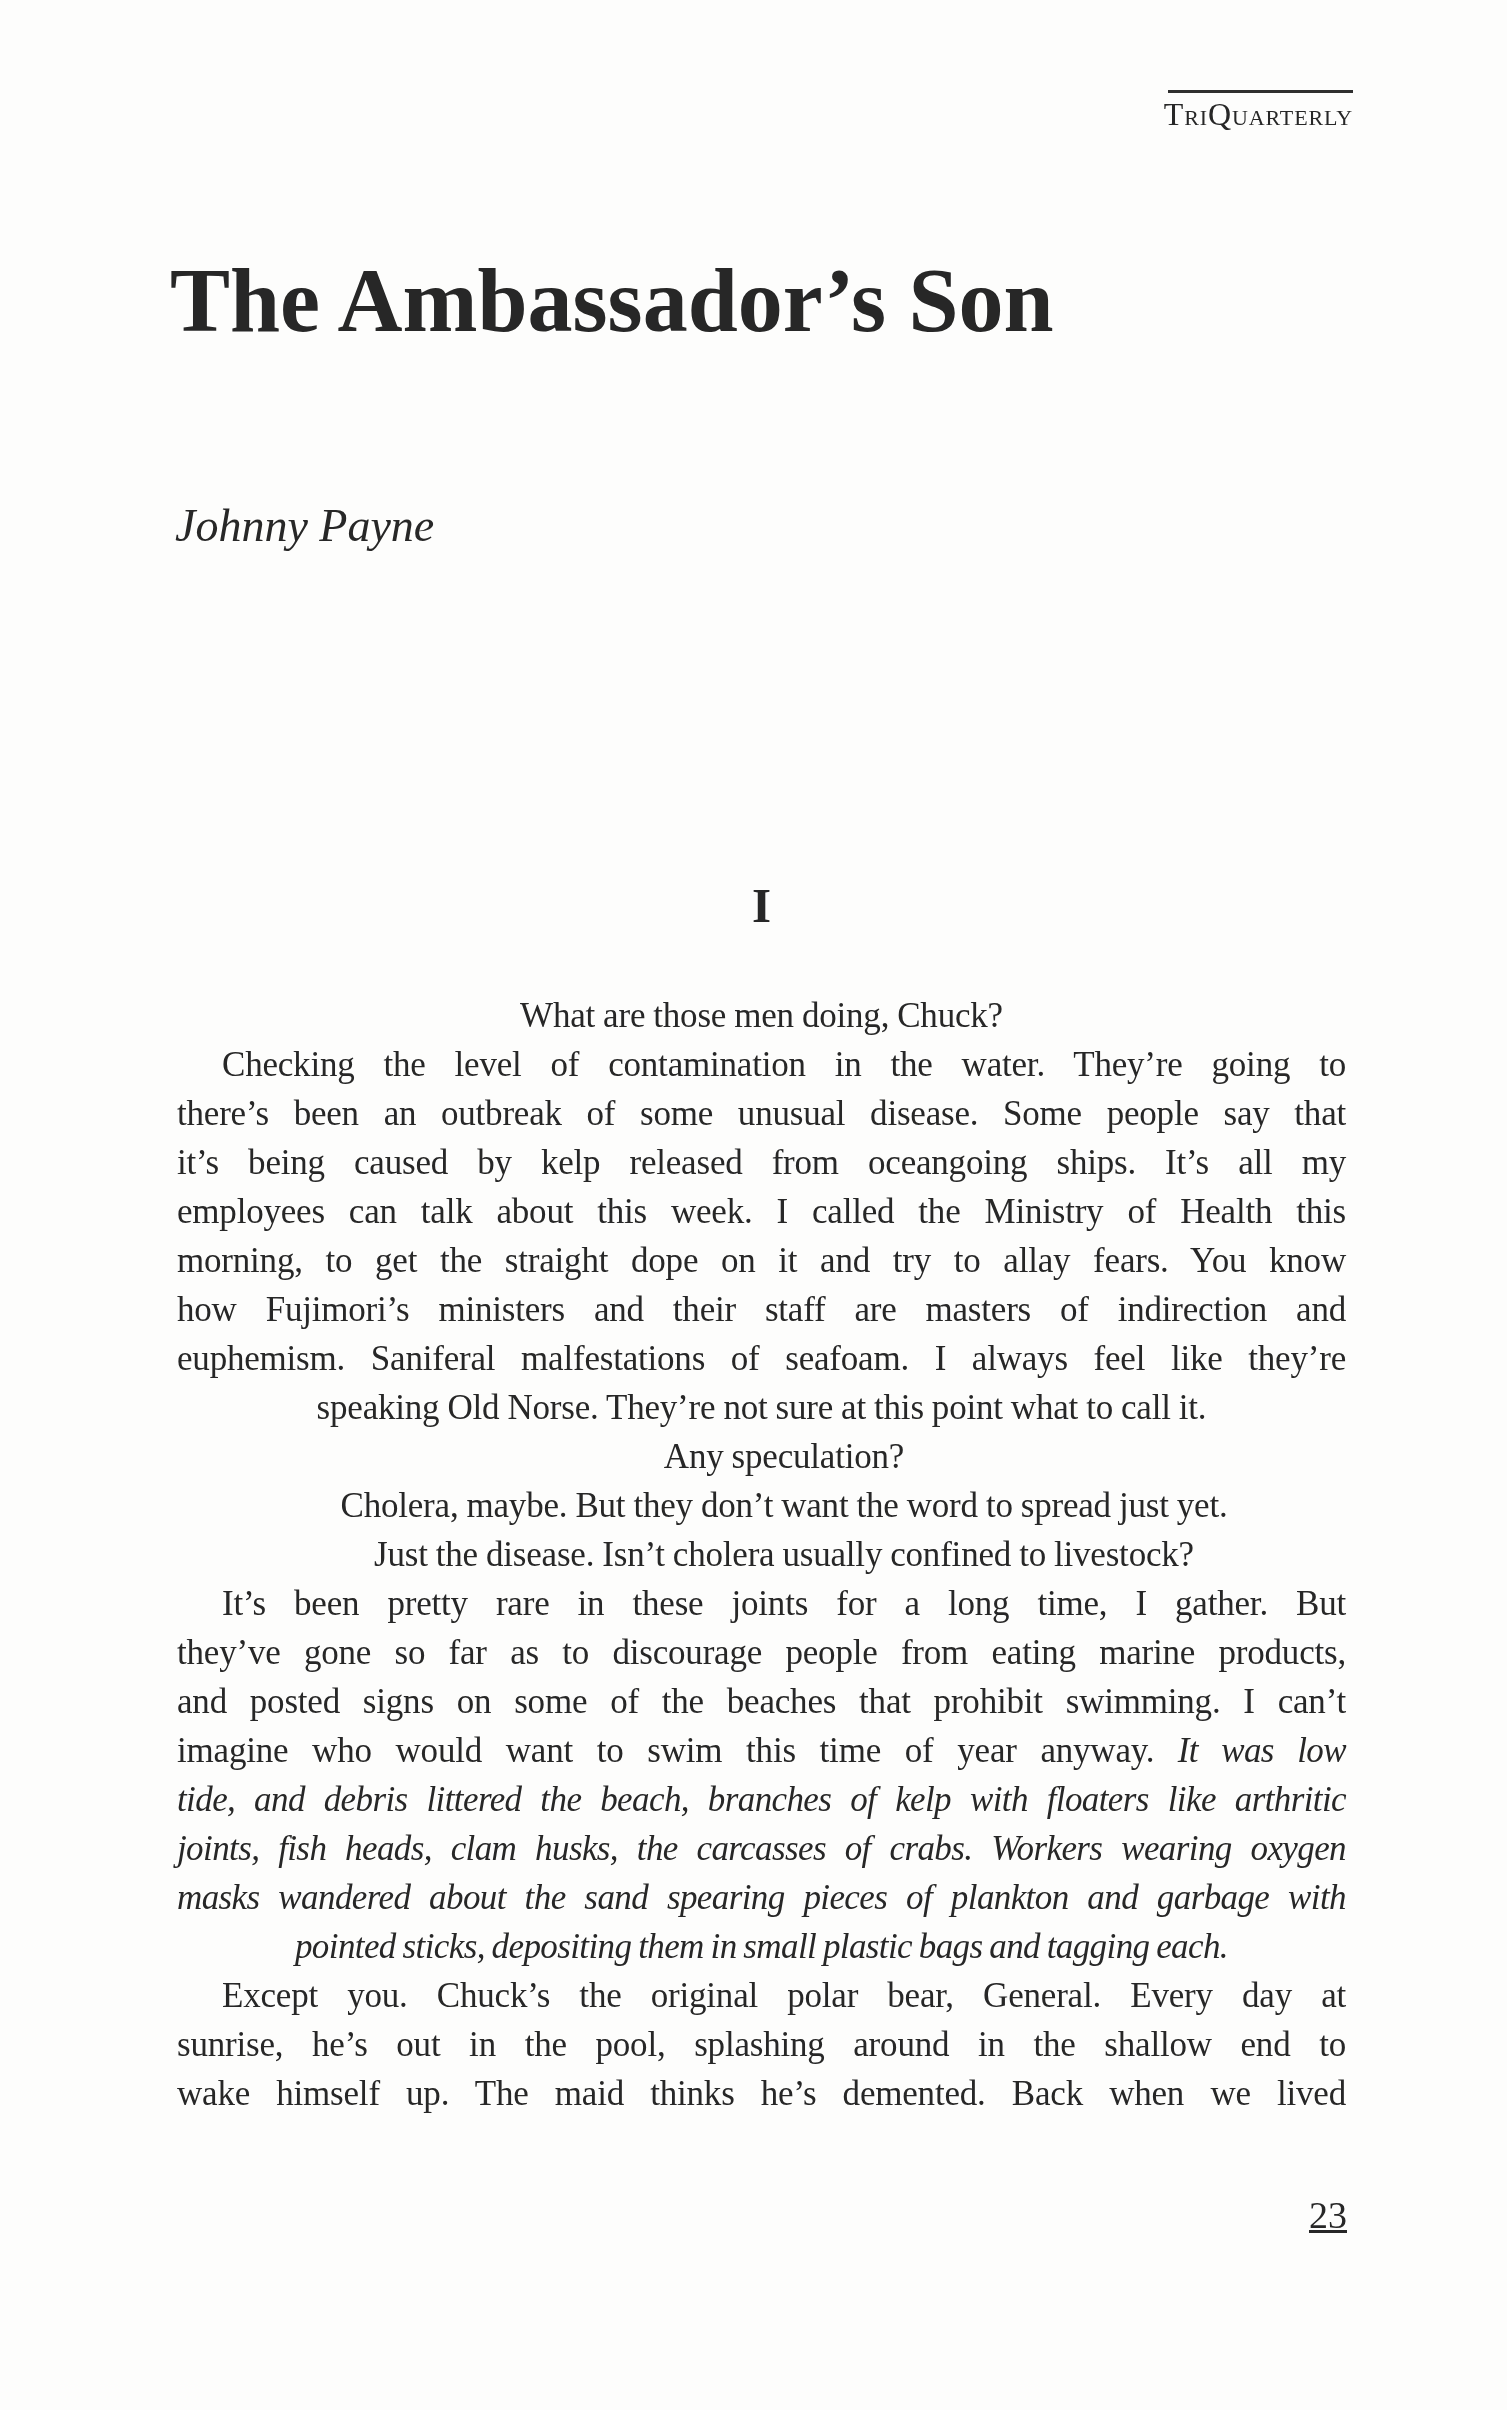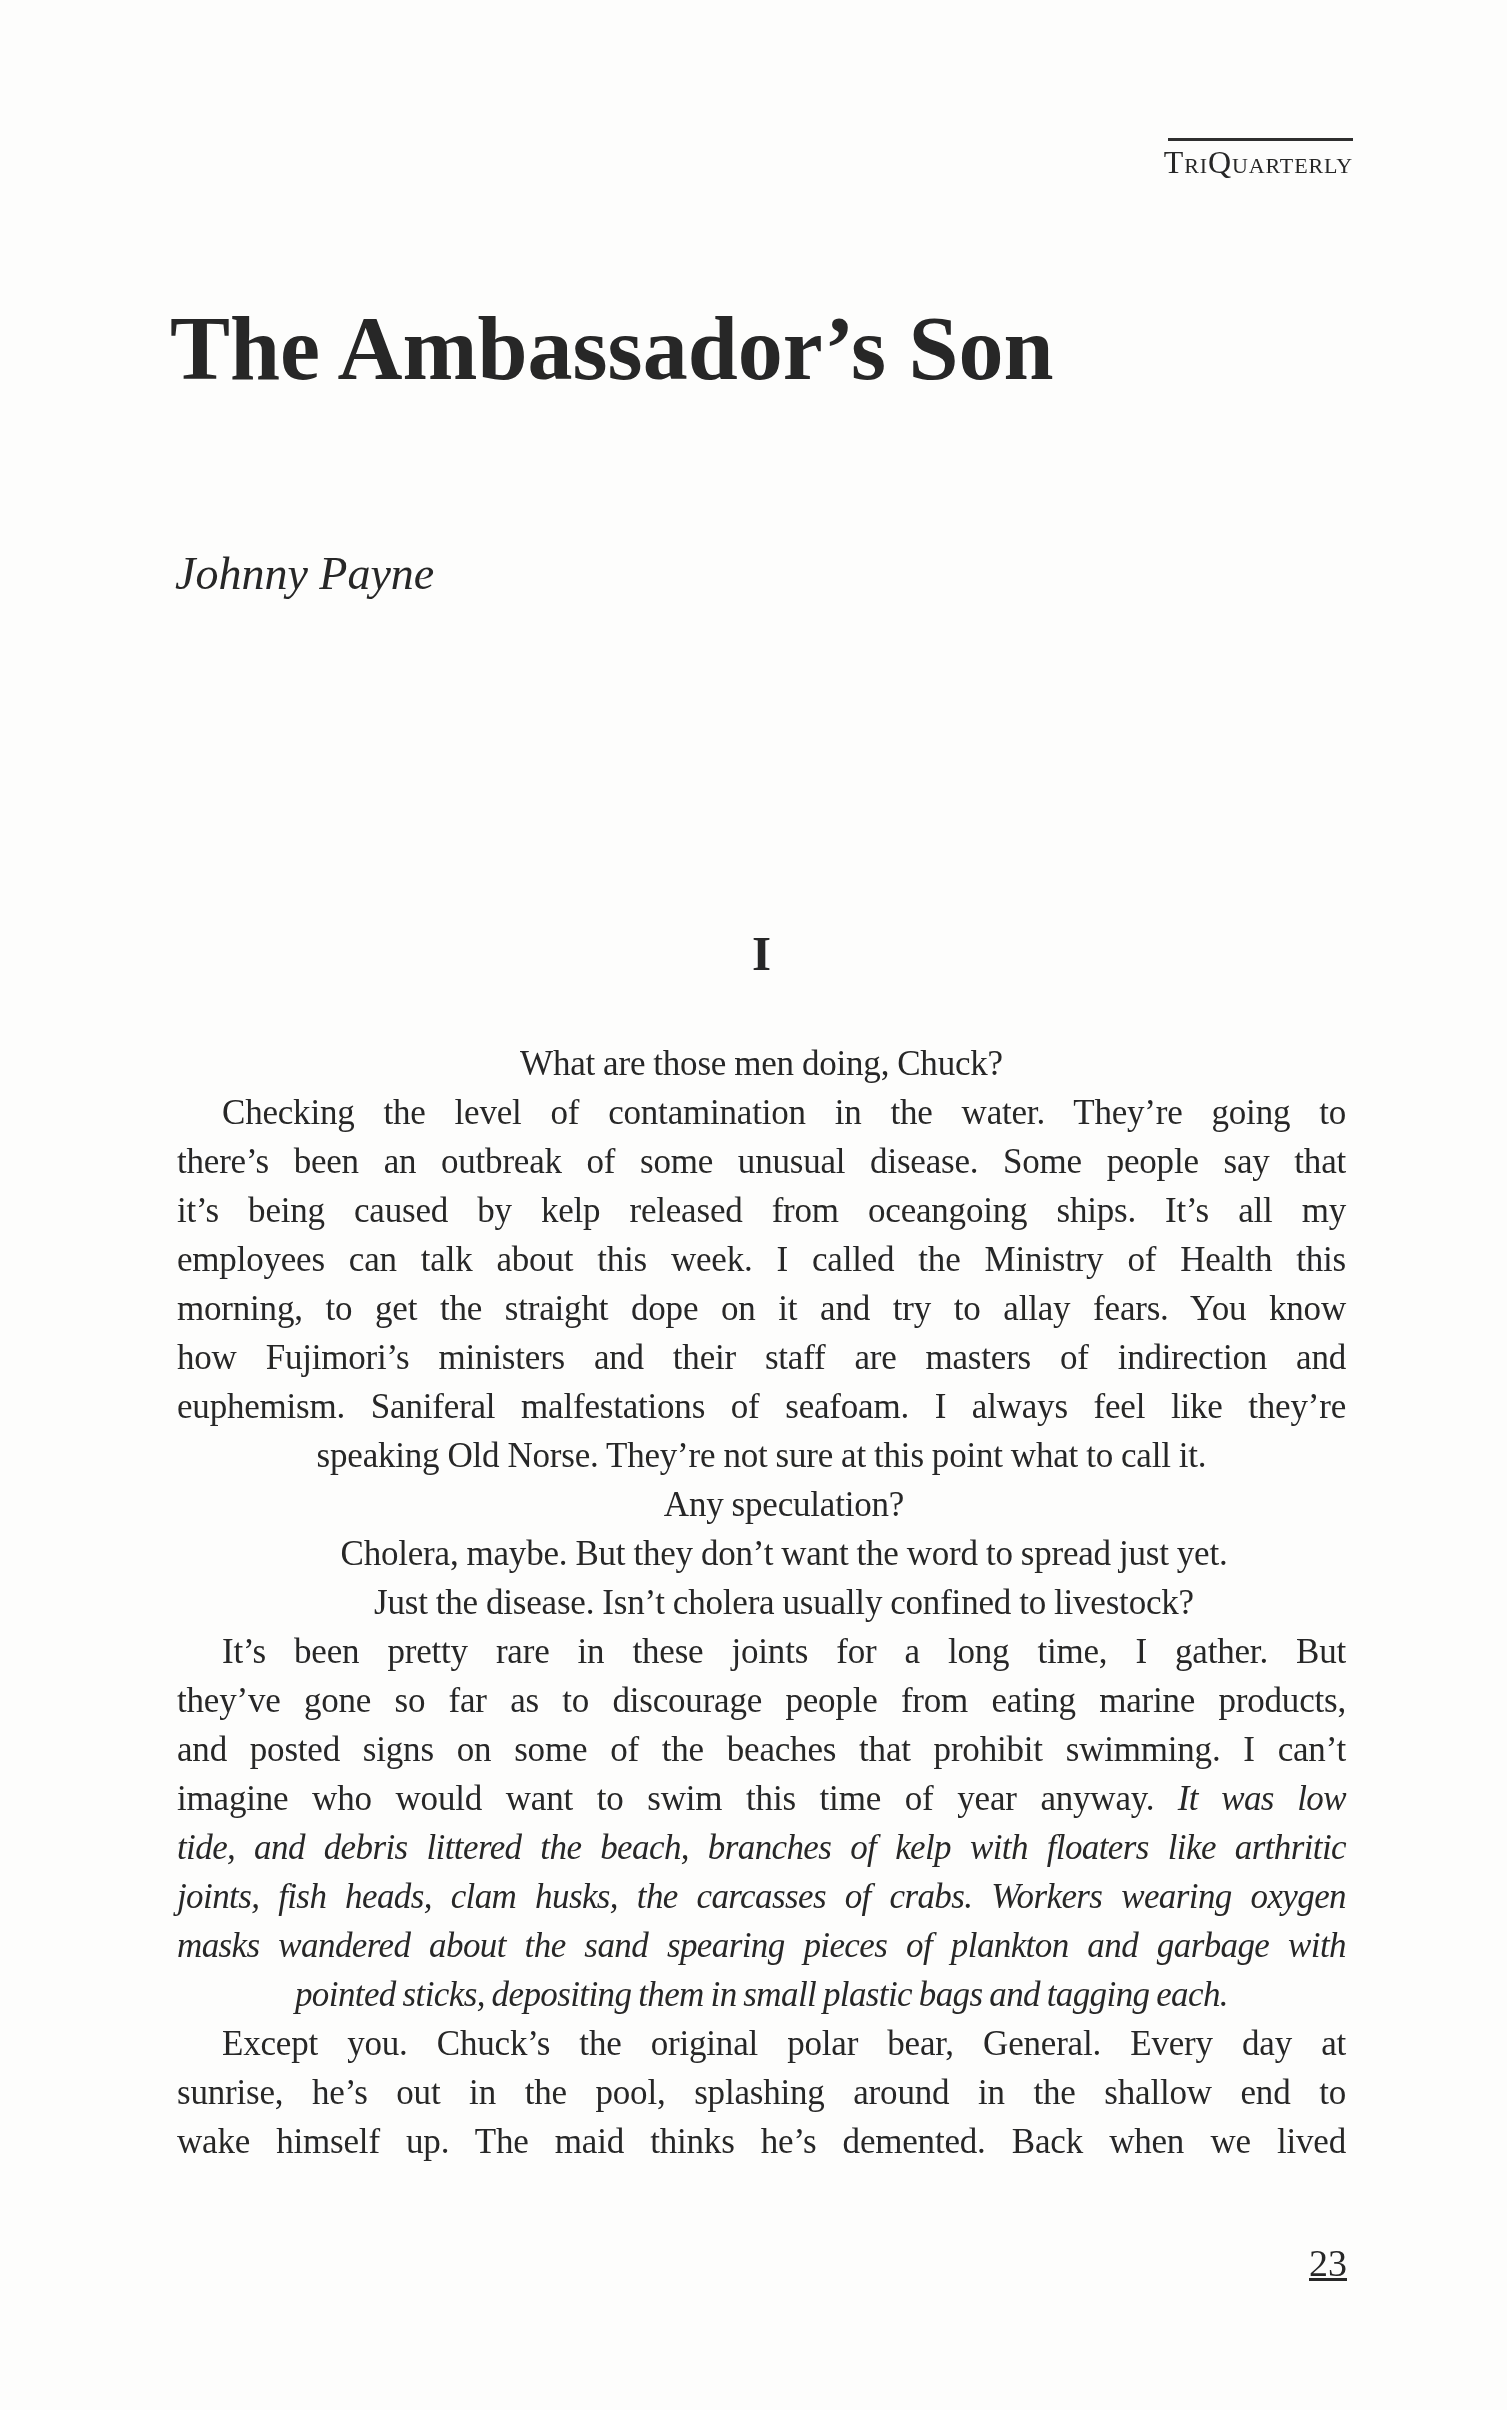--- a/index.html
+++ b/index.html
@@ -11,21 +11,21 @@
   html, body { margin: 0; padding: 0; }
   body {
     width: 1508px;
     height: 2411px;
     position: relative;
     background: var(--paper);
     color: var(--ink);
     font-family: "Liberation Serif", "DejaVu Serif", serif;
     overflow: hidden;
   }
-  .page { position: absolute; inset: 0; margin-top: 48px; }
+  .page { position: absolute; inset: 0; }
 
   .header-rule {
     position: absolute;
     top: 90px; right: 155px;
     width: 185px; height: 2.8px;
     background: var(--rule);
   }
   .journal {
     position: absolute;
     top: 98px; right: 155px;

